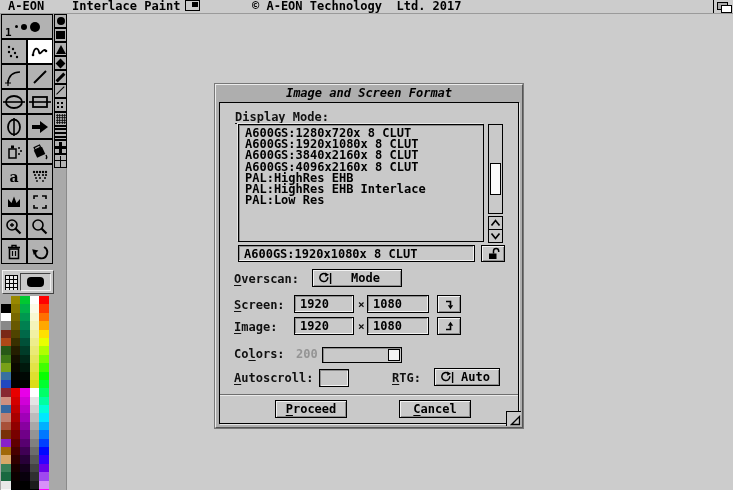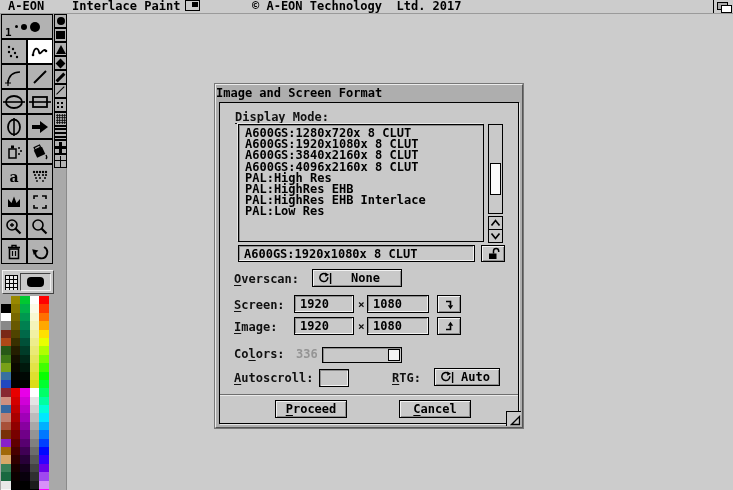--- a/index.html
+++ b/index.html
@@ -56,22 +56,22 @@
       repeating-linear-gradient(to bottom,#000 0 1px,transparent 1px 4px),#e8e8e8;}
   .swatchbox{flex:1;height:16px;background:#c9c9c9;border:1px solid;border-color:#444 #f0f0f0 #f0f0f0 #444;
              display:flex;align-items:center;justify-content:center;}
   .blob{width:17px;height:10px;background:#000;border-radius:4px;}
 
   .palette{position:absolute;left:1px;top:282px;display:grid;grid-template-columns:repeat(5,9.6px);grid-auto-rows:8.4px;}
 
   
   .dialog{position:absolute;left:215px;top:84px;width:306px;height:342px;background:#aeaeae;
           border:1px solid;border-color:#ececec #555 #555 #ececec;box-shadow:0 0 0 1px #777;}
-  .titlebar{position:absolute;left:0;top:0;width:100%;height:17px;
-            font-size:12px;line-height:17px;color:#000;}
+  .titlebar{position:absolute;left:0;top:0;width:100%;height:17px;text-align:center;
+            font-size:12px;line-height:17px;color:#000;font-style:italic;}
   .panel{position:absolute;left:3px;top:17px;width:298px;height:320px;background:#c9c9c9;
          border:1px solid #000;box-shadow:1px 1px 0 #e4e4e4;}
   .lbl{position:absolute;font-size:12px;line-height:14px;color:#111;white-space:pre;}
   .ghosttxt{color:#949494;}
   u{text-underline-offset:2px;}
 
   .listbox{position:absolute;left:18px;top:21px;width:246px;height:118px;background:#c9c9c9;
            border:1px solid #000;box-shadow:inset 1px 1px 0 #8d8d8d, -1px -1px 0 #e6e6e6;
            padding:3px 0 0 6px;box-sizing:border-box;overflow:hidden;}
   .listbox .li{font-size:12px;line-height:11.2px;color:#000;white-space:pre;}
@@ -446,21 +446,20 @@
 
     <div class="panel">
 
       <span class="lbl" style="left:15px;top:7px;"><u>D</u>isplay Mode:</span>
 
       <div class="listbox">
         <div class="li">A600GS:1280x720x 8 CLUT</div>
         <div class="li">A600GS:1920x1080x 8 CLUT</div>
         <div class="li">A600GS:3840x2160x 8 CLUT</div>
         <div class="li">A600GS:4096x2160x 8 CLUT</div>
-        <div class="li">PAL:High Res</div>
         <div class="li">PAL:HighRes EHB</div>
         <div class="li">PAL:HighRes EHB Interlace</div>
         <div class="li">PAL:Low Res</div>
       </div>
 
       <div class="scrollcol">
         <div class="track">
           <div class="thumb"></div>
         </div>
         <div class="sarrow sa-up">
@@ -485,21 +484,21 @@
         </svg>
       </div>
 
       <span class="lbl" style="left:14px;top:169px;"><u>O</u>verscan:</span>
       <div class="btn cycle" style="left:92px;top:166px;width:90px;height:18px;">
         <svg width="15" height="13" viewBox="0 0 15 13">
           <path d="M9,2.2 A4,4 0 1 0 10.8,5.2" fill="none" stroke="#000" stroke-width="1.5"></path>
           <polygon points="8.2,0.4 12,2.8 8.2,4.8" fill="#000"></polygon>
           <line x1="13.6" y1="1" x2="13.6" y2="12" stroke="#000" stroke-width="1.4"></line>
         </svg>
-        <span class="cyclbl">None</span>
+        <span class="cyclbl">Mode</span>
       </div>
 
       <span class="lbl" style="left:14px;top:195px;"><u>S</u>creen:</span>
       <div class="field" style="left:74px;top:192px;width:60px;height:18px;">
         <span>1920</span>
       </div>
       <span class="lbl xsep" style="left:138px;top:195px;">×</span>
       <div class="field" style="left:147px;top:192px;width:62px;height:18px;">
         <span>1080</span>
       </div>
@@ -519,21 +518,21 @@
         <span>1080</span>
       </div>
       <div class="btn" style="left:217px;top:214px;width:24px;height:18px;">
         <svg width="13" height="13" viewBox="0 0 13 13">
           <path d="M3,9.5 H7.5 V5.5" fill="none" stroke="#000" stroke-width="1.6"></path>
           <polygon points="4.8,5.8 10.2,5.8 7.5,1.8" fill="#000"></polygon>
         </svg>
       </div>
 
       <span class="lbl" style="left:14px;top:244px;">Co<u>l</u>ors:</span>
-      <span class="lbl ghosttxt" style="left:76px;top:244px;">336</span>
+      <span class="lbl ghosttxt" style="left:76px;top:244px;">200</span>
       <div class="slider">
         <div class="knob"></div>
       </div>
 
       <span class="lbl" style="left:14px;top:268px;"><u>A</u>utoscroll:</span>
       <div class="checkbox"></div>
       <span class="lbl" style="left:172px;top:268px;"><u>R</u>TG:</span>
       <div class="btn cycle" style="left:214px;top:265px;width:66px;height:18px;">
         <svg width="15" height="13" viewBox="0 0 15 13">
           <path d="M9,2.2 A4,4 0 1 0 10.8,5.2" fill="none" stroke="#000" stroke-width="1.5"></path>

